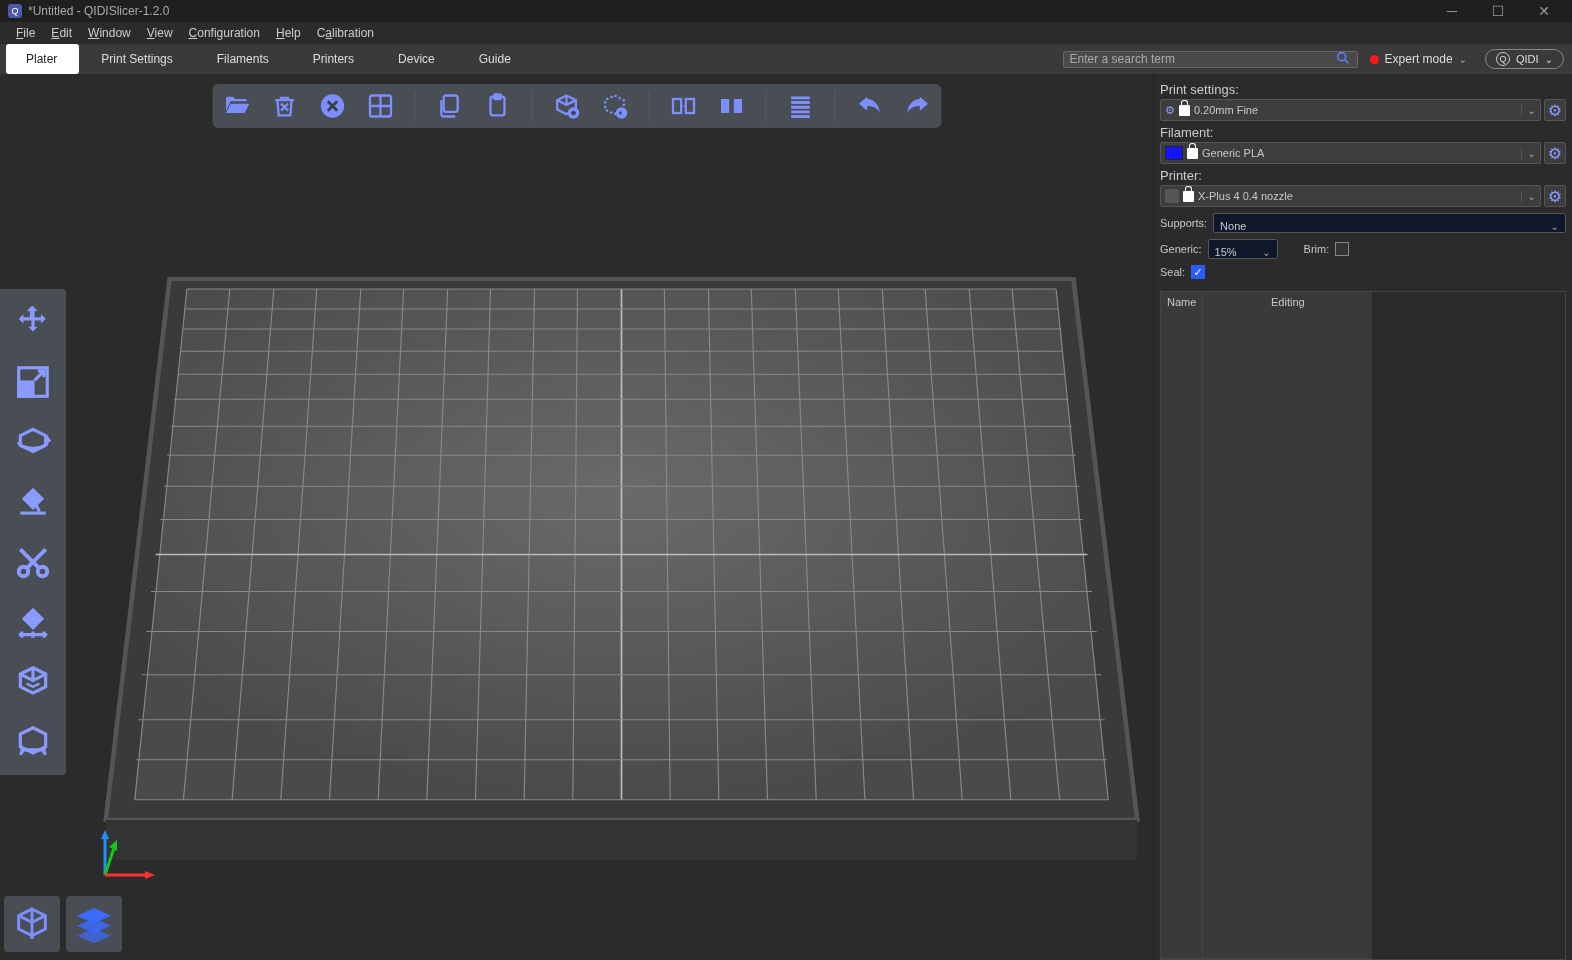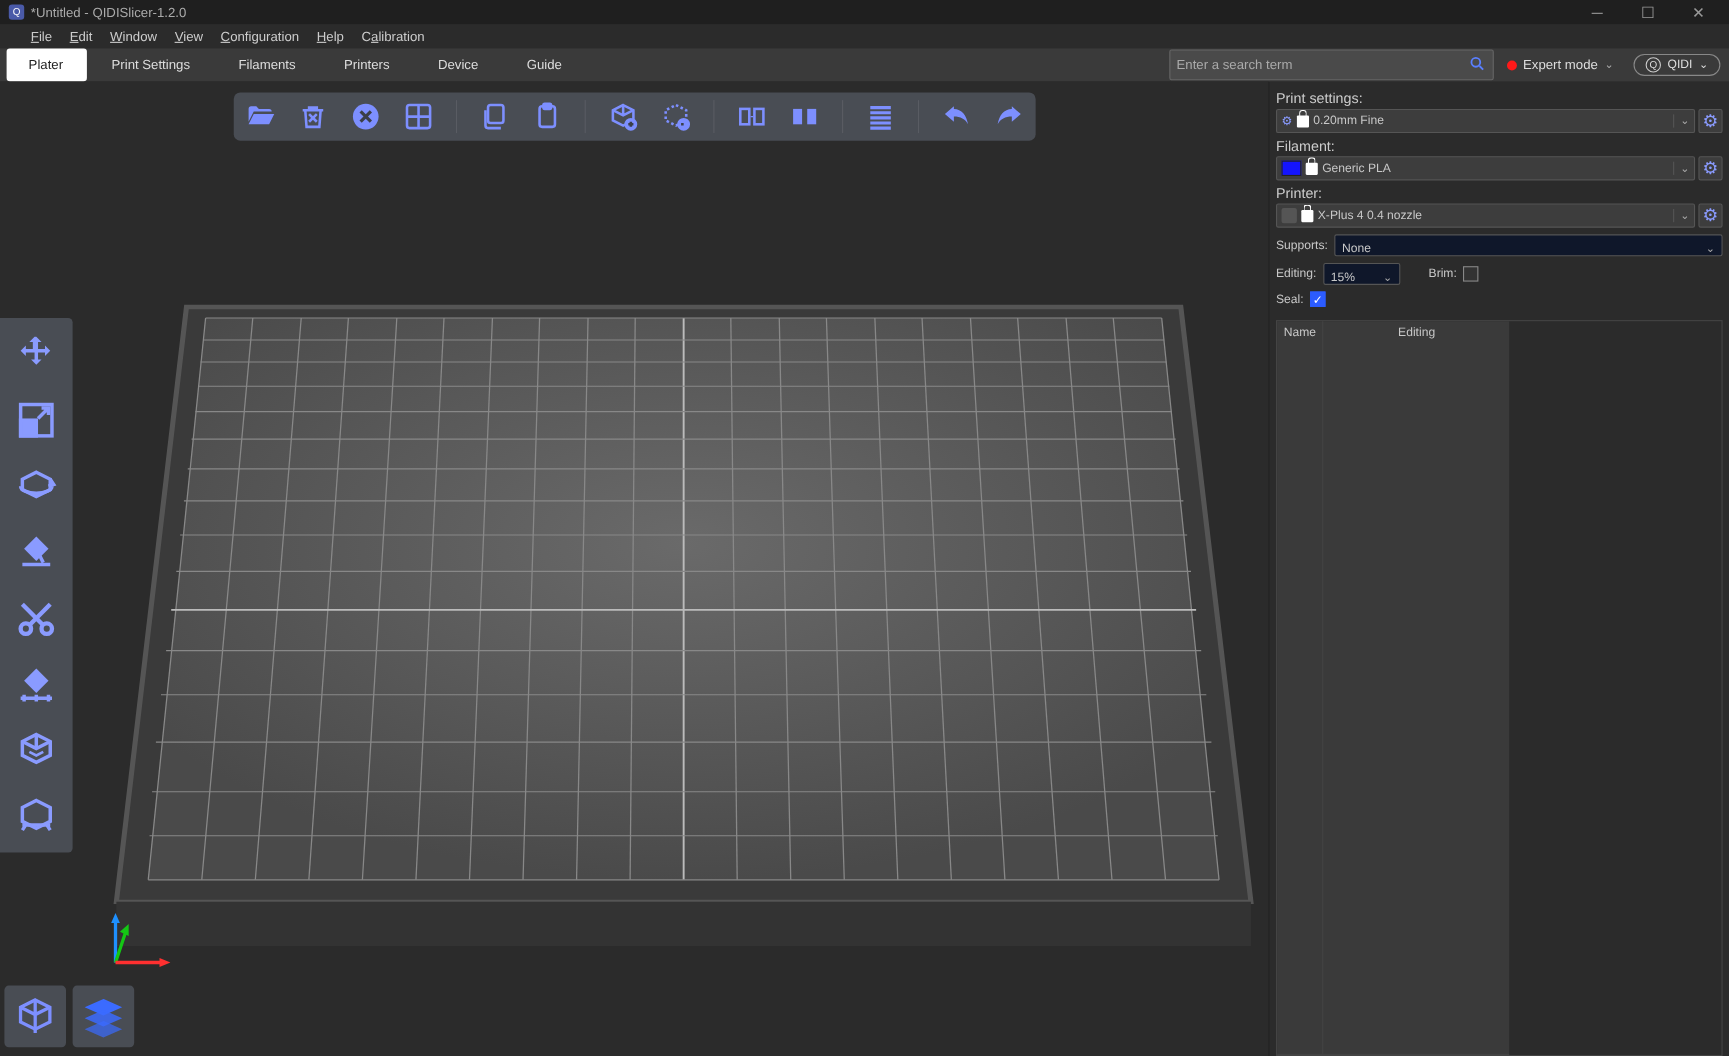--- a/index.html
+++ b/index.html
@@ -4,29 +4,29 @@
 <style>
 * { margin: 0; padding: 0; box-sizing: border-box; font-family: "Segoe UI", Arial, sans-serif; }
 body { background: #2b2b2b; color: #c8c8c8; width: 1572px; height: 960px; overflow: hidden; }
 
 .titlebar { height: 22px; background: #1f1f1f; display: flex; align-items: center; padding: 0 8px; font-size: 12px; color: #aaa; justify-content: space-between; }
 .titlebar .left { display: flex; align-items: center; gap: 6px; }
 .titlebar .right { display: flex; gap: 6px; }
 .titlebar .right span { width: 40px; height: 22px; display: flex; align-items: center; justify-content: center; color: #999; font-size: 14px; }
 .appicon { width: 14px; height: 14px; background: #4a5aa8; border-radius: 3px; display:flex; align-items:center;justify-content:center; font-size:9px; color:#fff;}
 
-.menubar { height: 22px; background: #2b2b2b; display: flex; align-items: center; padding: 0 20px; font-size: 12px; gap: 0; }
+.menubar { height: 22px; background: #2b2b2b; display: flex; align-items: center; padding: 0 8px; font-size: 12px; gap: 0; }
 .menubar span { padding: 2px 8px; color: #ccc; }
 .menubar span u { text-decoration: underline; }
 
 .tabbar { height: 30px; background: #3a3a3a; display: flex; align-items: center; gap: 0; position: relative; }
 .tabbar .tab { padding: 0 22px; height: 30px; display: flex; align-items: center; font-size: 12px; color: #ddd; cursor: pointer; }
 .tabbar .tab.active { background: #fff; color: #222; border-radius: 3px; margin-left: 6px; padding-left: 20px;}
 .tabbar .spacer { flex: 1; }
-.searchbox { width: 295px; height: 28px; background: #4a4a4a; border: 1px solid #666; display: flex; align-items: center; padding: 0 6px; font-size: 12px; color: #aaa; margin-right: 12px; border-radius:2px;}
+.searchbox { width: 295px; height: 17px; background: #4a4a4a; border: 1px solid #666; display: flex; align-items: center; padding: 0 6px; font-size: 12px; color: #aaa; margin-right: 12px; border-radius:2px;}
 .searchbox input { flex: 1; background: transparent; border: none; outline: none; color: #ddd; font-size: 12px;}
 .searchbox input::placeholder{color:#aaa;}
 .searchbox .sicon { color: #6b8fff; }
 .mode-pill { display: flex; align-items: center; gap: 6px; font-size: 12px; color: #ddd; margin-right: 18px; }
 .mode-pill .dot { width: 9px; height: 9px; background: #ff1919; border-radius: 50%; }
 .qidi-badge { display: flex; align-items: center; gap: 6px; padding: 2px 10px; border: 1px solid #888; border-radius: 12px; font-size: 11px; margin-right: 8px; color:#ddd;}
 .qidi-badge .qicon { width: 14px; height: 14px; border: 1.5px solid #ccc; border-radius: 50%; display:flex;align-items:center;justify-content:center;font-size:9px;}
 
 .content { display: flex; height: calc(960px - 74px); }
 .viewport { flex: 1; position: relative; background: #2b2b2b; }
@@ -408,21 +408,21 @@
 
     <div class="row-inline">
       <span>Supports:</span>
       <div class="select-sm" style="flex:1;">
         <span>None</span>
         <span class="arrow">⌄</span>
       </div>
     </div>
 
     <div class="row-inline">
-      <span>Editing:</span>
+      <span>Generic:</span>
       <div class="select-sm" style="width:70px;">
         <span>15%</span>
         <span class="arrow">⌄</span>
       </div>
       <span style="margin-left:20px;">Brim:</span>
       <span class="checkbox"></span>
     </div>
 
     <div class="row-inline">
       <span>Seal:</span>

